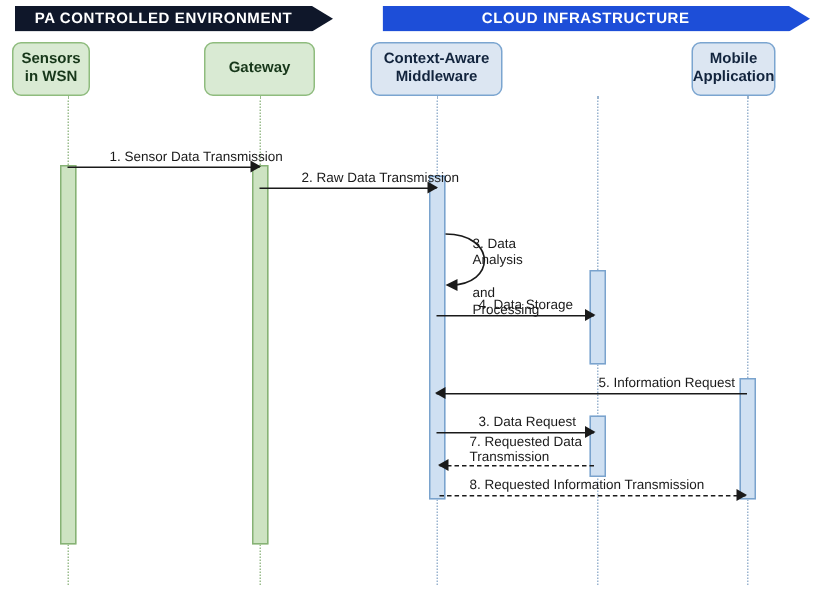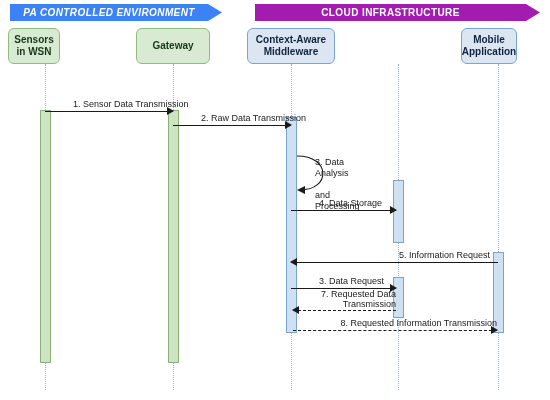--- a/index.html
+++ b/index.html
@@ -12,26 +12,25 @@
 
   
   .banner{
     position:absolute;height:17px;color:#ffffff;
     font-weight:bold;font-size:10px;letter-spacing:.4px;
     display:flex;align-items:center;justify-content:center;
     text-align:center;
   }
   .banner span{display:block;padding-right:14px;}
   .banner.green{
-    left:10px;top:4px;width:212px;background:#3b82f6;
+    left:10px;top:4px;width:212px;background:#0f172a;
     clip-path:polygon(0 0, calc(100% - 14px) 0, 100% 50%, calc(100% - 14px) 100%, 0 100%);
-    font-style:italic;
   }
   .banner.blue{
-    left:255px;top:4px;width:285px;background:#a21caf;
+    left:255px;top:4px;width:285px;background:#1d4ed8;
     clip-path:polygon(0 0, calc(100% - 14px) 0, 100% 50%, calc(100% - 14px) 100%, 0 100%);
   }
 
   
   .actor{
     position:absolute;border-radius:6px;
     display:flex;align-items:center;justify-content:center;
     text-align:center;font-weight:bold;font-size:10px;line-height:12px;
     box-sizing:border-box;
   }
@@ -64,21 +63,21 @@
     border-top:4px solid transparent;border-bottom:4px solid transparent;
   }
   .msg.right .head{right:-1px;border-left:7px solid #1a1a1a;}
   .msg.left  .head{left:-1px;border-right:7px solid #1a1a1a;}
   .msg .label{
     position:absolute;bottom:2px;font-size:9px;line-height:10px;
     white-space:nowrap;color:#1a1a1a;margin-left:20px;
   }
   .msg .label.left-al{left:8px;}
   .msg .label.right-al{right:8px;}
-  .msg .label.center-al{left:0;right:0;text-align:right;white-space:normal;}
+  .msg .label.center-al{left:0;right:0;text-align:left;white-space:normal;}
 
   
   .selfmsg{position:absolute;}
   .selfmsg svg{display:block;overflow:visible;}
   .selfmsg .label{
     position:absolute;left:18px;top:-4px;font-size:9px;line-height:11px;
     white-space:pre-line;color:#1a1a1a;
   }
 </style>
 </head>

